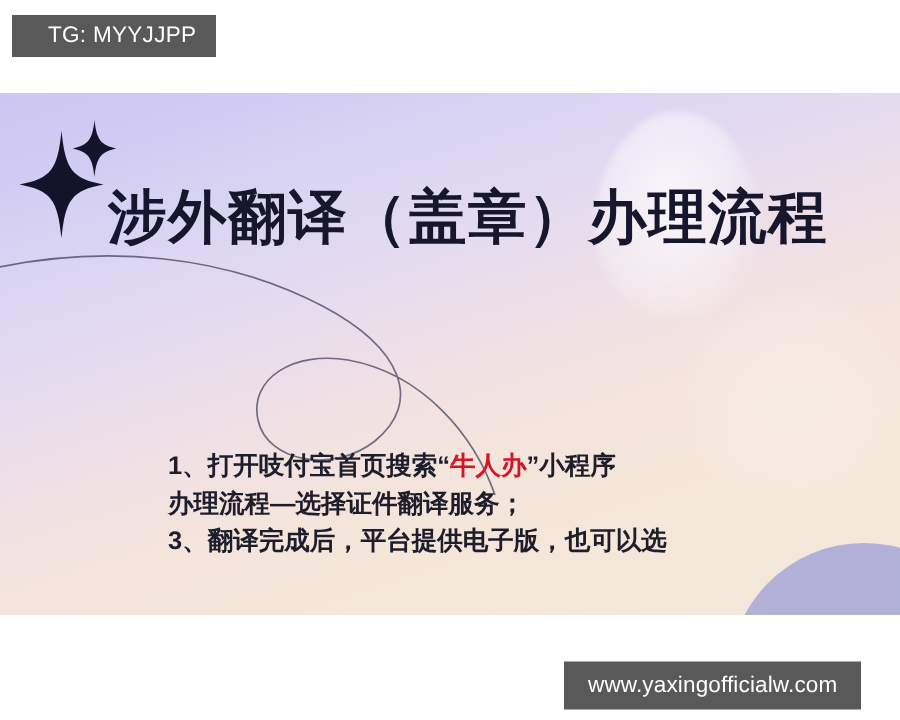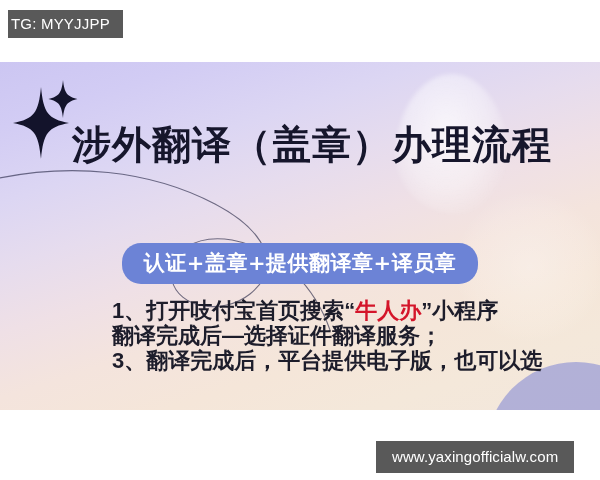--- a/index.html
+++ b/index.html
@@ -131,37 +131,37 @@
     white-space: nowrap;
   }
 
   
   #steps-block {
     position: absolute;
     left: 112px;
     top: 236px;
     width: 400px;
     font-family: "Liberation Sans", "DejaVu Sans", sans-serif;
-    font-size: 22px;
+    font-size: 17px;
     line-height: 25px;
     color: #1d1d2b;
     font-weight: 600;
   }
   .step-line { white-space: nowrap; }
   .hl-red { color: #d4152a; font-weight: 700; }
 
   
   #tg-tag {
     position: absolute;
     left: 8px;
     top: 10px;
     background: #595959;
     color: #ffffff;
     font-size: 15px;
-    padding: 5px 13px 6px 3px;
+    padding: 5px 13px 6px 24px;
     white-space: nowrap;
     letter-spacing: 0.2px;
   }
   #url-bar {
     position: absolute;
     left: 376px;
     top: 441px;
     background: #595959;
     color: #ffffff;
     font-size: 15px;
@@ -189,27 +189,24 @@
     </svg>
   </span>
   <span class="sparkle" id="sparkle-small">
     <svg width="30" height="38" viewBox="0 0 30 38">
       <path d="M15 0 C16.4 13, 19 16.5, 29.5 19 C19 21.5, 16.4 25, 15 38 C13.6 25, 11 21.5, 0.5 19 C11 16.5, 13.6 13, 15 0 Z" fill="#13132b"></path>
     </svg>
   </span>
 
   <div id="poster-title">涉外翻译（盖章）办理流程</div>
 
-  <div id="badge-row">
-    <span id="badge-pill">认证+盖章+提供翻译章+译员章</span>
-  </div>
 
   <div id="steps-block">
     <div class="step-line"><span>1、打开吱付宝首页搜索“</span><span class="hl-red">牛人办</span><span>”小程序</span></div>
-    <div class="step-line">翻译完成后—选择证件翻译服务；</div>
+    <div class="step-line">办理流程—选择证件翻译服务；</div>
     <div class="step-line">3、翻译完成后，平台提供电子版，也可以选</div>
 
   </div>
 
 </div>
 
 <div id="tg-tag">TG: MYYJJPP</div>
 <div id="url-bar">www.yaxingofficialw.com</div>
 
 </body></html>

